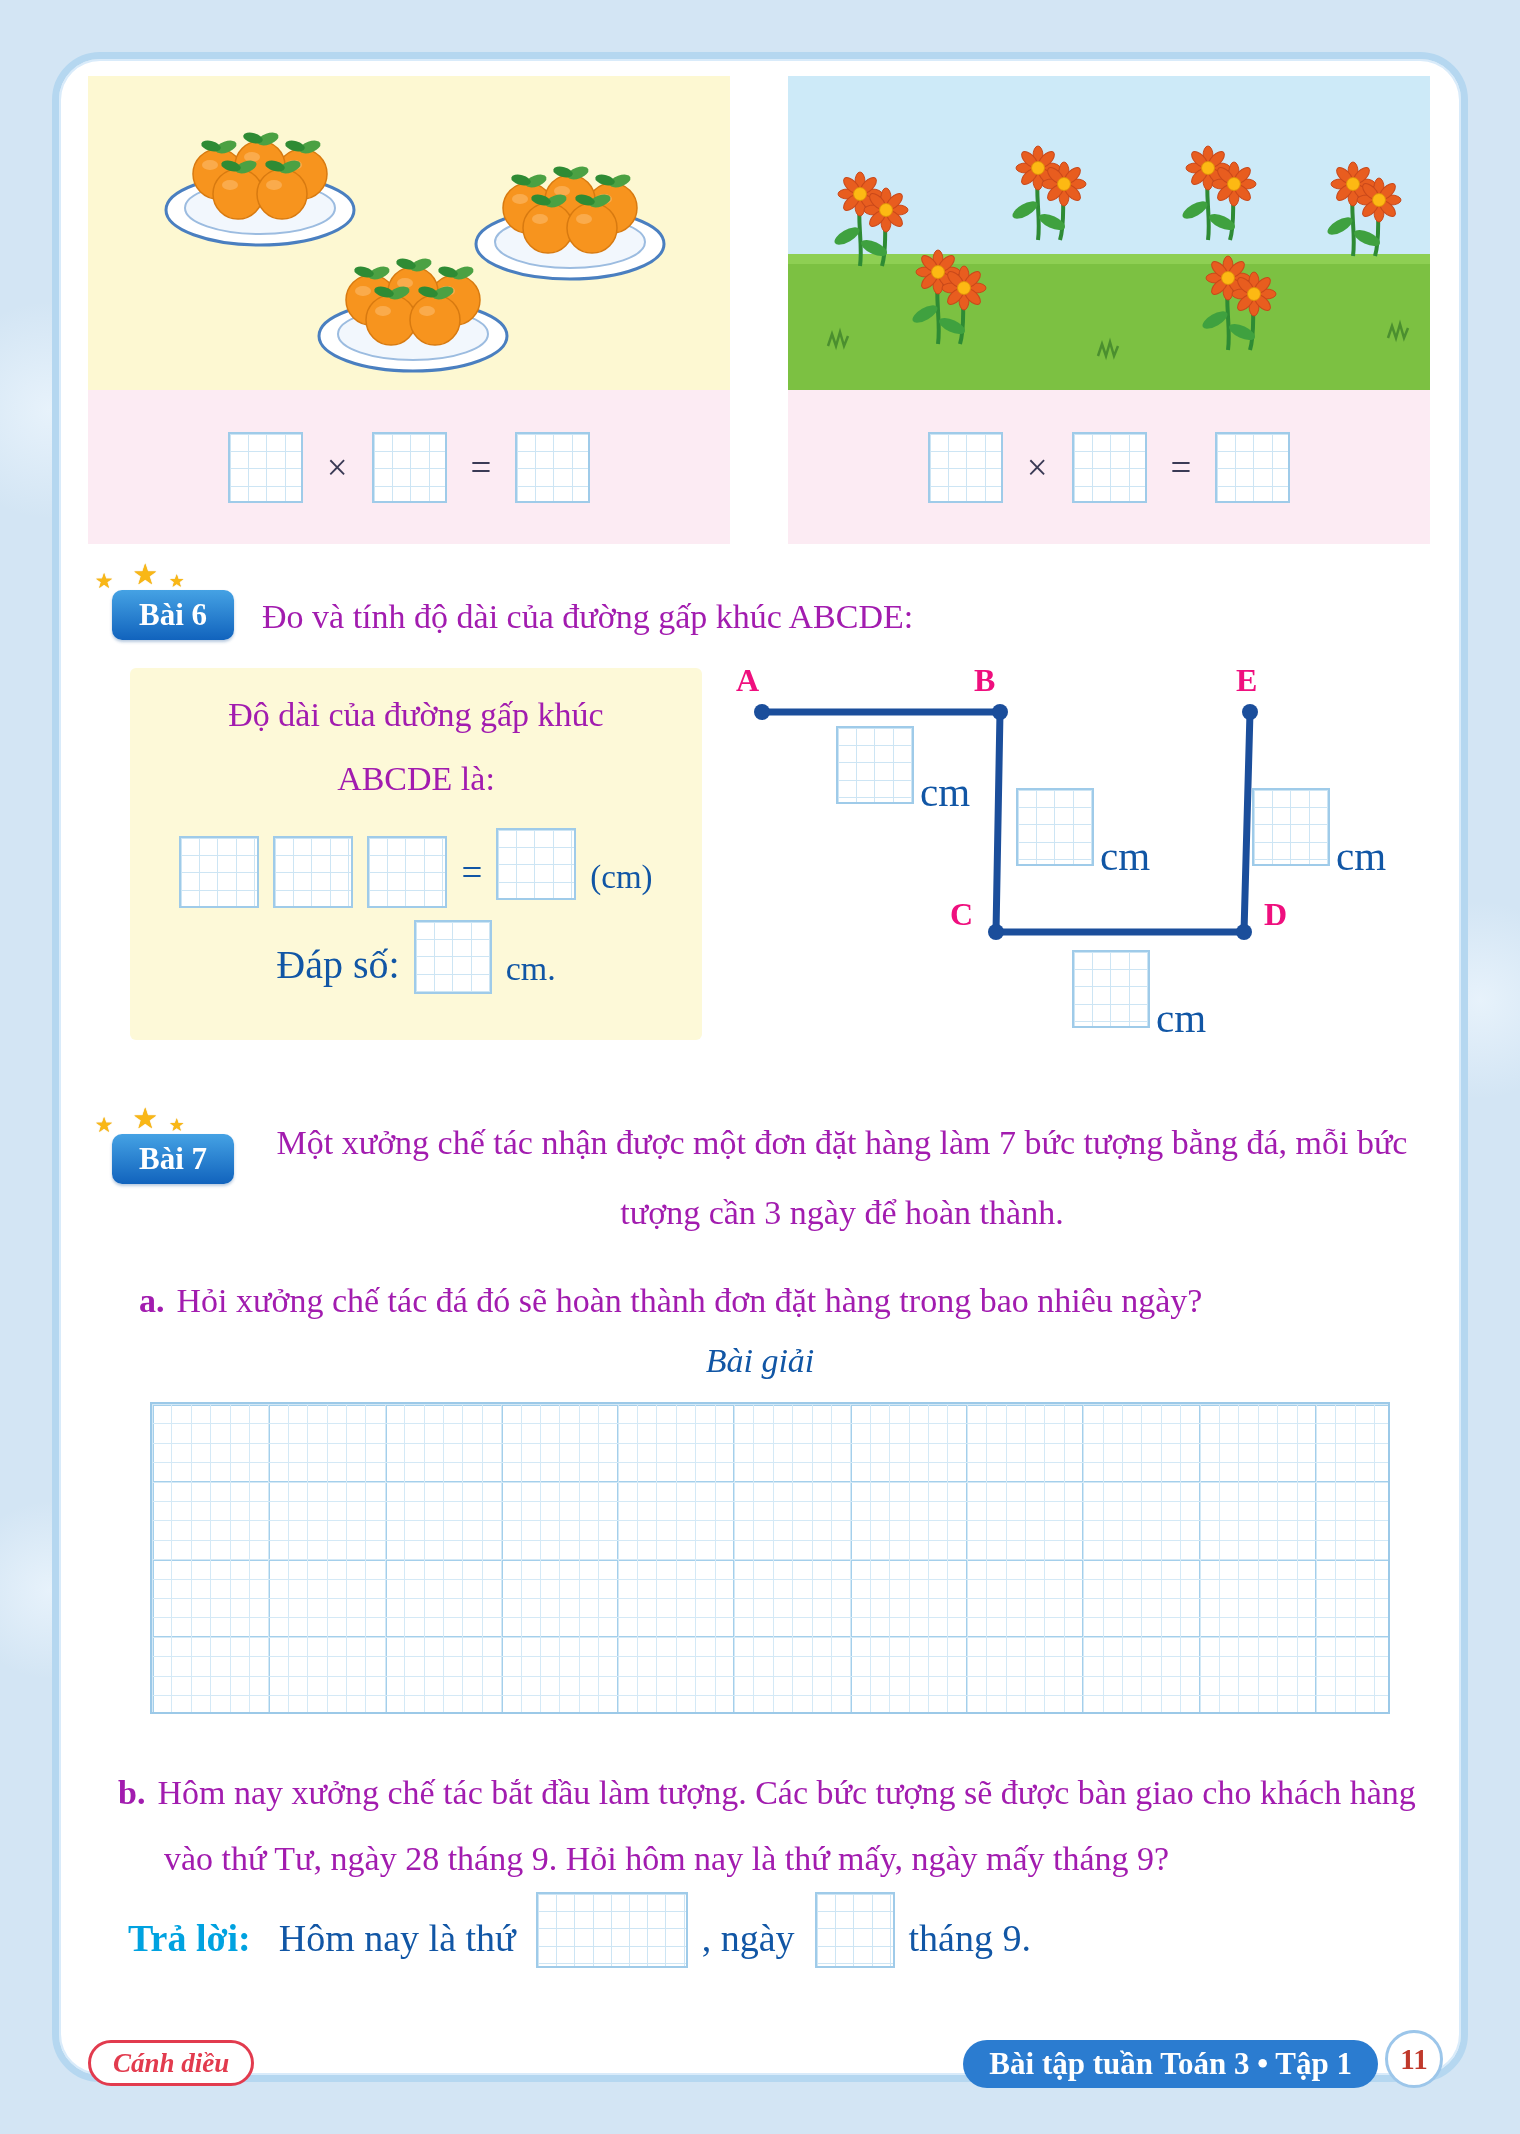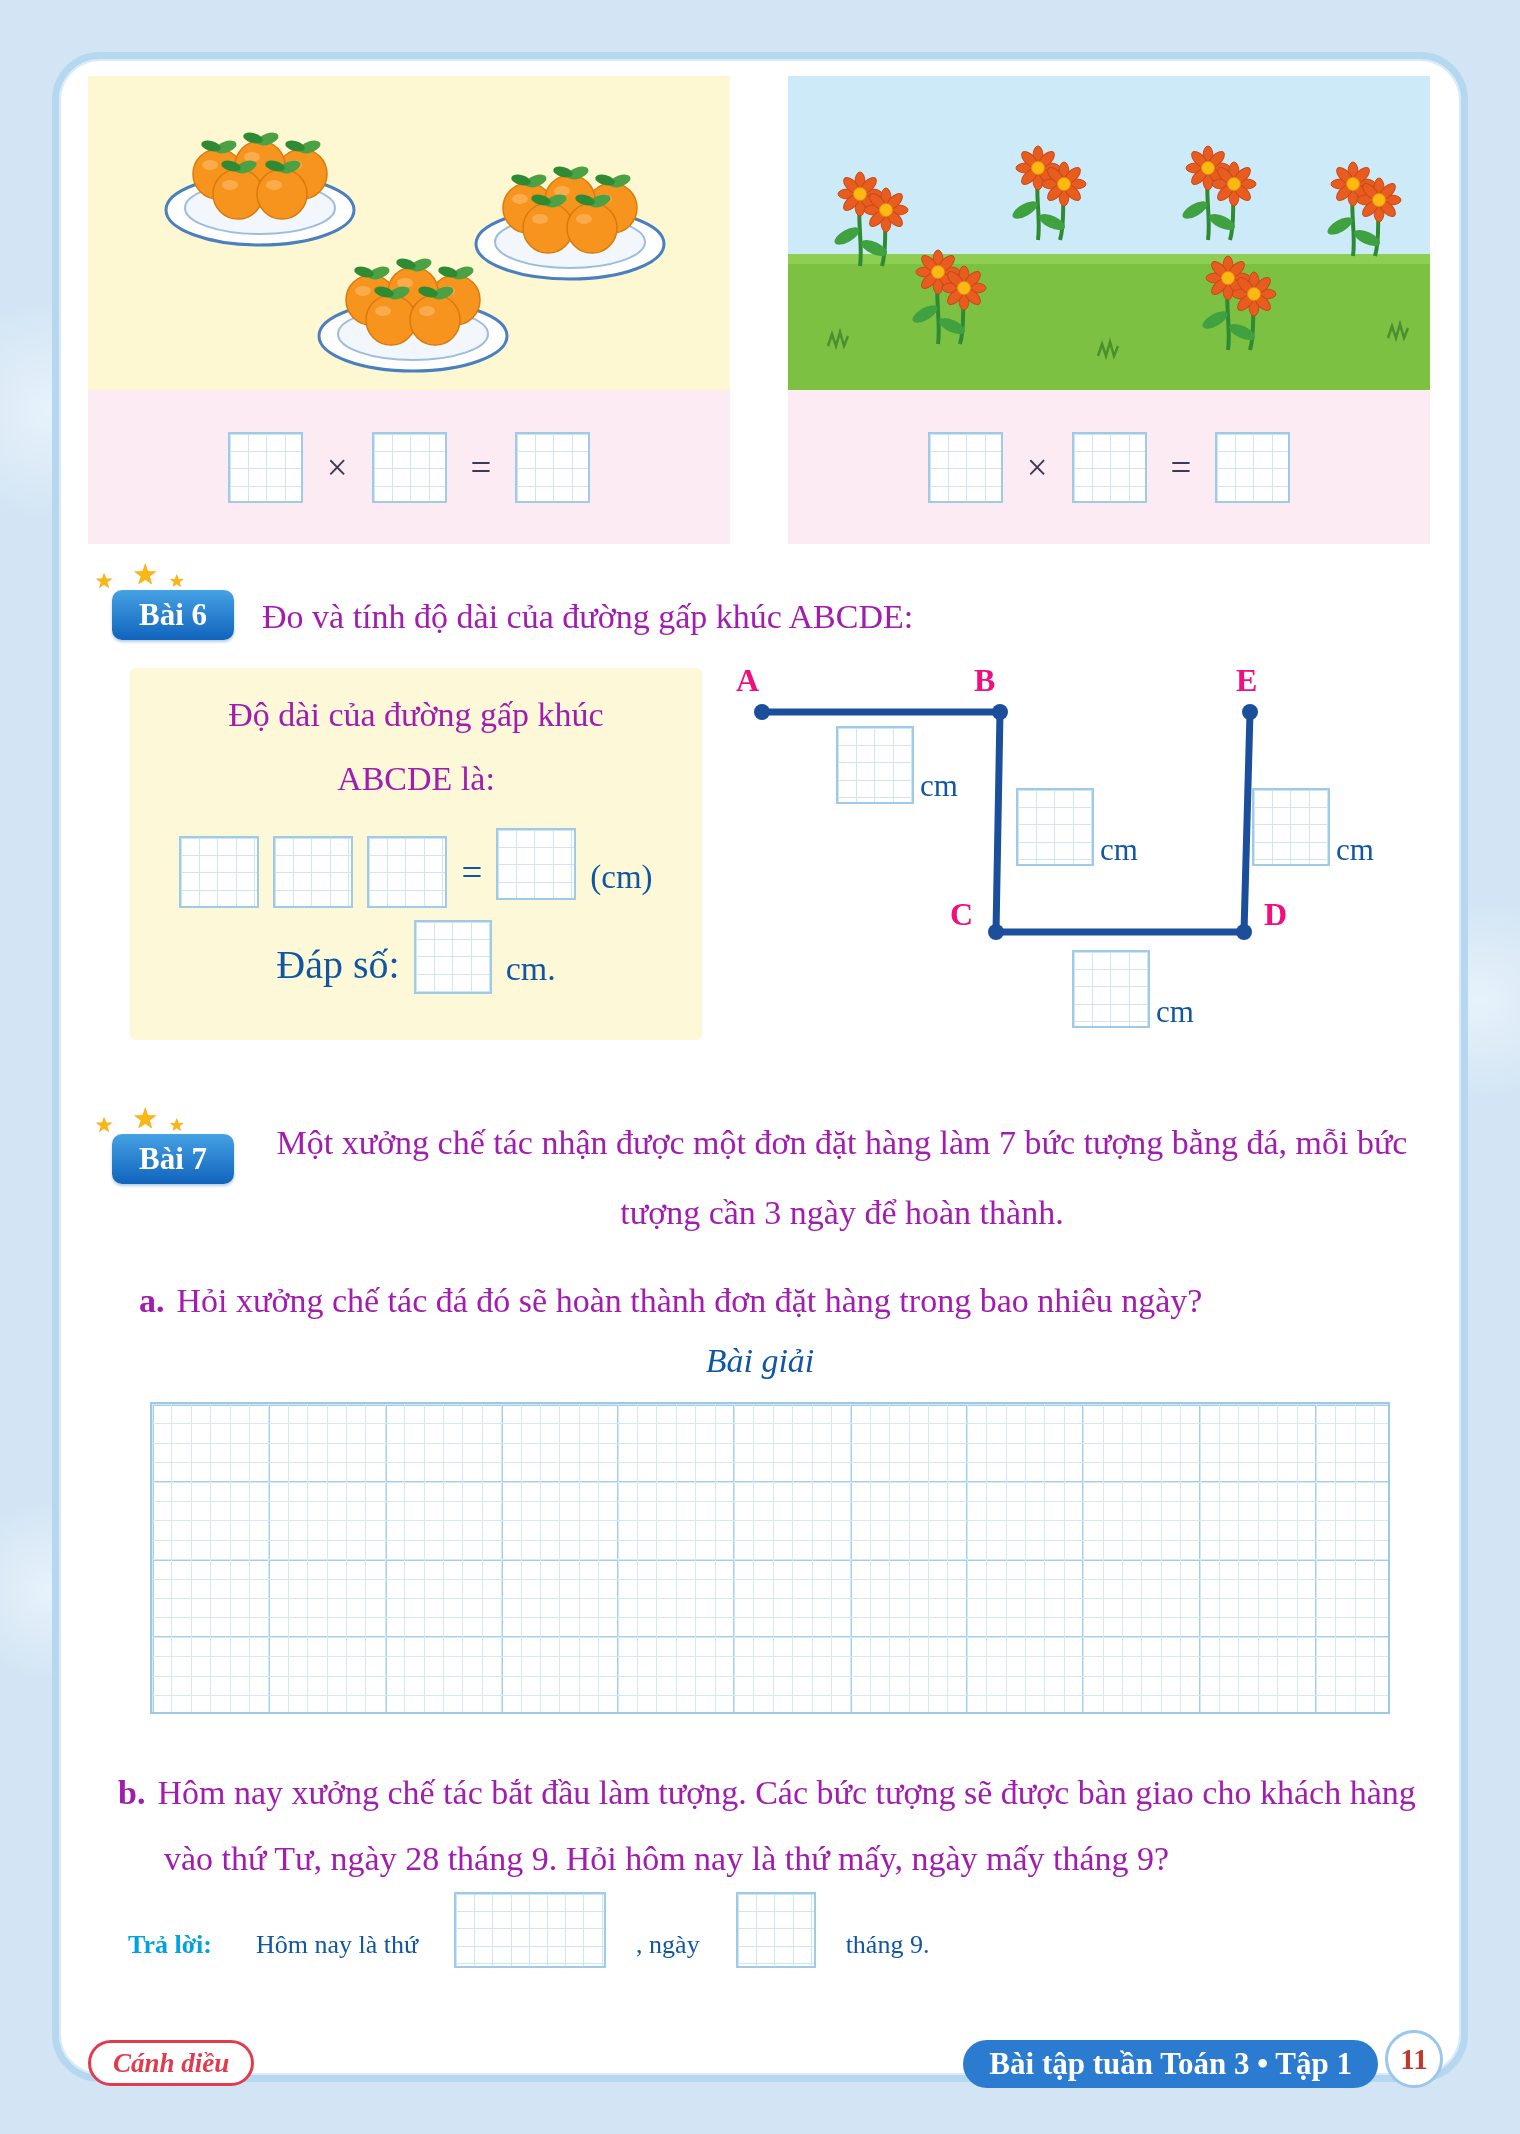--- a/index.html
+++ b/index.html
@@ -39,36 +39,36 @@
   .star { position:absolute; color:#f9b716; text-shadow:0 0 1px #e09c00; }
   .txt { position:absolute; font-size:34px; color:#a21caf; }
   .yellowbox {
     position:absolute; left:130px; top:668px; width:572px; height:372px;
     background:#fdf9d8; border-radius:6px; text-align:center;
   }
   .yb-row { display:flex; align-items:flex-end; justify-content:center; gap:14px; }
   .diagram { position:absolute; left:716px; top:652px; width:704px; height:440px; }
   .diagram svg { position:absolute; left:0; top:0; }
   .ptlabel { position:absolute; font-size:32px; font-weight:bold; color:#ef0f7e; }
-  .cmlabel { position:absolute; font-size:31px; color:#1156a5; }
+  .cmlabel { position:absolute; font-size:41px; color:#1156a5; }
   .dgbox { position:absolute; width:78px; height:78px; }
   .writing-grid {
     position:absolute; left:150px; top:1402px; width:1240px; height:312px;
     border:2px solid #9cc9e8; background-color:#fff;
     background-image:
       repeating-linear-gradient(to right,#d4e9f6 0 1px,transparent 1px 19.4px),
       repeating-linear-gradient(to bottom,#d4e9f6 0 1px,transparent 1px 19.4px),
       repeating-linear-gradient(to right,#a4cfeb 0 2px,transparent 2px 116.3px),
       repeating-linear-gradient(to bottom,#a4cfeb 0 2px,transparent 2px 77.5px);
   }
   .hang { padding-left:46px; text-indent:-46px; }
   .lbl { font-weight:bold; margin-right:12px; }
   .answer-row {
     position:absolute; left:128px; top:1892px; width:1320px;
-    display:flex; align-items:flex-end; gap:30px; font-size:26px;
+    display:flex; align-items:flex-end; gap:14px; font-size:38px;
   }
   .answer-row .t { margin-bottom:8px; }
   .tra-loi { color:#00a2e0; font-weight:bold; margin-right:14px; }
   .brand-pill {
     position:absolute; left:88px; top:2040px; height:46px; padding:0 22px;
     background:#fff; border:3px solid #e23b4e; border-radius:24px;
     color:#e23b4e; font-weight:bold; font-style:italic; font-size:27px;
     display:flex; align-items:center; z-index:5;
   }
   .book-pill {

